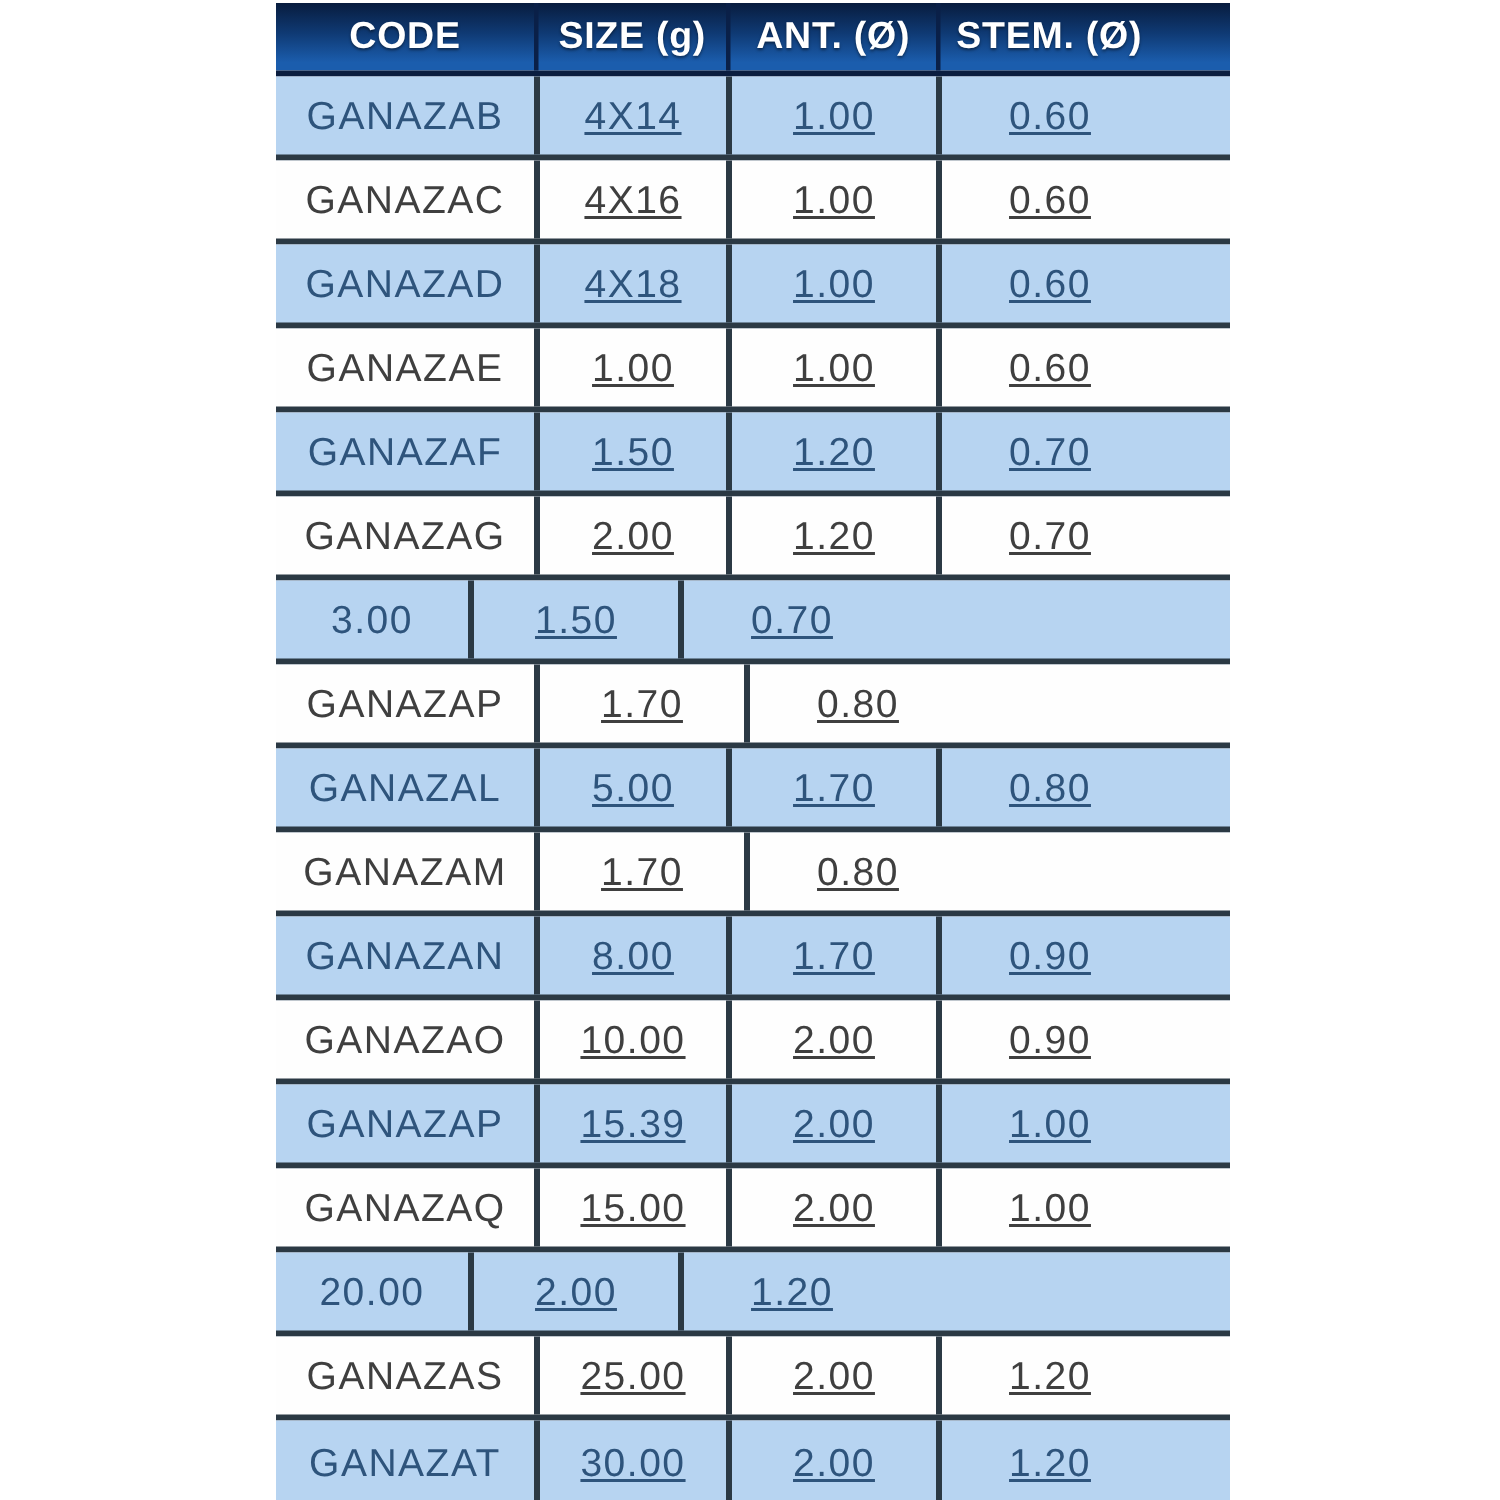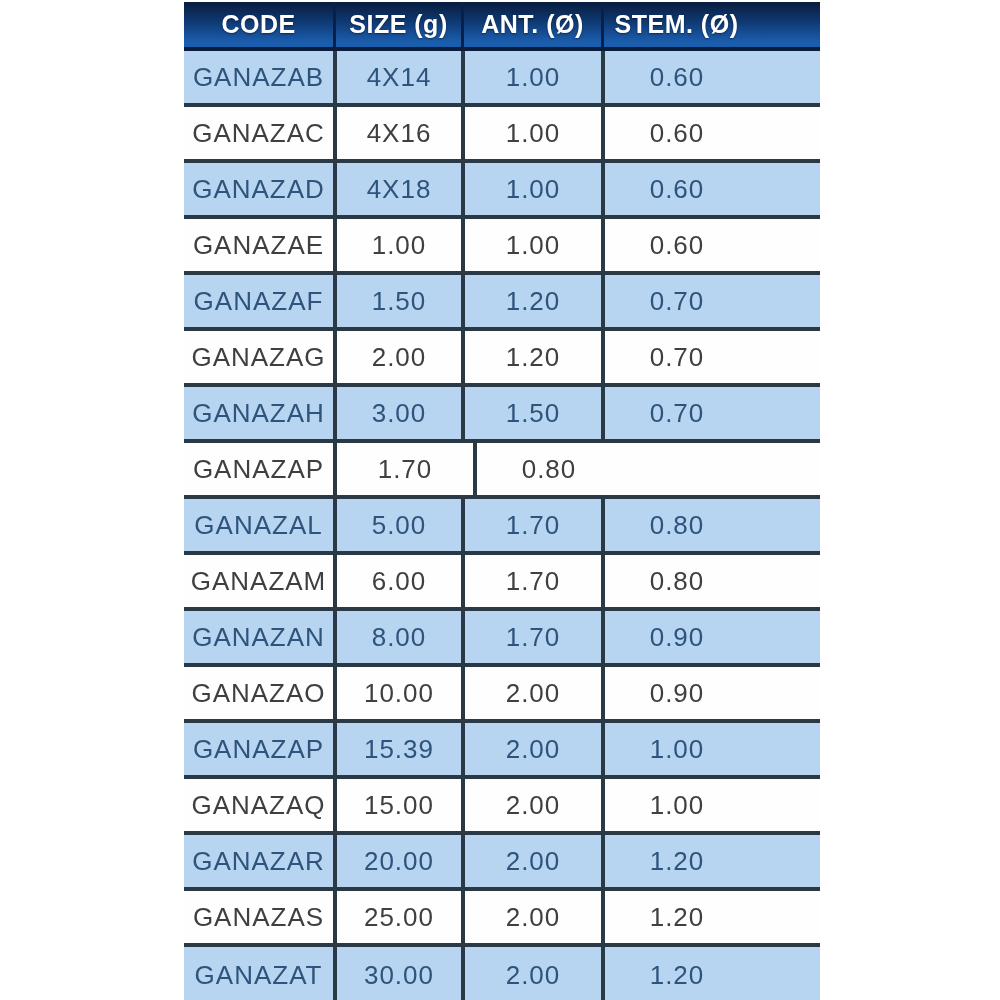--- a/index.html
+++ b/index.html
@@ -78,22 +78,23 @@
     box-sizing:border-box;
     display:flex;
     align-items:center;
     justify-content:center;
     font-size:26px;
     letter-spacing:1px;
     white-space:nowrap;
   }
   .table-cell + .table-cell{
     border-left:4px solid var(--grid-line);
-  }
-  .col-0{width:149px;}
+    text-decoration:underline;
+  }
+  .col-0{width:172px;}
   .col-1{width:128px;}
   .col-2{width:140px;}
   .col-3{width:148px;}
 </style>
 </head>
 <body>
 
 <div class="spec-table">
   <div class="header-row">
     <div class="header-cell col-0">CODE</div>
@@ -138,42 +139,40 @@
   </div>
 
   <div class="table-row">
     <div class="table-cell col-0">GANAZAG</div>
     <div class="table-cell col-1">2.00</div>
     <div class="table-cell col-2">1.20</div>
     <div class="table-cell col-3">0.70</div>
   </div>
 
   <div class="table-row">
-    <div class="table-cell col-0">GANAZAH</div>
     <div class="table-cell col-1">3.00</div>
     <div class="table-cell col-2">1.50</div>
     <div class="table-cell col-3">0.70</div>
   </div>
 
   <div class="table-row">
     <div class="table-cell col-0">GANAZAP</div>
     <div class="table-cell col-2">1.70</div>
     <div class="table-cell col-3">0.80</div>
   </div>
 
   <div class="table-row">
     <div class="table-cell col-0">GANAZAL</div>
     <div class="table-cell col-1">5.00</div>
     <div class="table-cell col-2">1.70</div>
     <div class="table-cell col-3">0.80</div>
   </div>
 
   <div class="table-row">
     <div class="table-cell col-0">GANAZAM</div>
-    <div class="table-cell col-1">6.00</div>
     <div class="table-cell col-2">1.70</div>
     <div class="table-cell col-3">0.80</div>
   </div>
 
   <div class="table-row">
     <div class="table-cell col-0">GANAZAN</div>
     <div class="table-cell col-1">8.00</div>
     <div class="table-cell col-2">1.70</div>
     <div class="table-cell col-3">0.90</div>
   </div>
@@ -193,21 +192,20 @@
   </div>
 
   <div class="table-row">
     <div class="table-cell col-0">GANAZAQ</div>
     <div class="table-cell col-1">15.00</div>
     <div class="table-cell col-2">2.00</div>
     <div class="table-cell col-3">1.00</div>
   </div>
 
   <div class="table-row">
-    <div class="table-cell col-0">GANAZAR</div>
     <div class="table-cell col-1">20.00</div>
     <div class="table-cell col-2">2.00</div>
     <div class="table-cell col-3">1.20</div>
   </div>
 
   <div class="table-row">
     <div class="table-cell col-0">GANAZAS</div>
     <div class="table-cell col-1">25.00</div>
     <div class="table-cell col-2">2.00</div>
     <div class="table-cell col-3">1.20</div>

